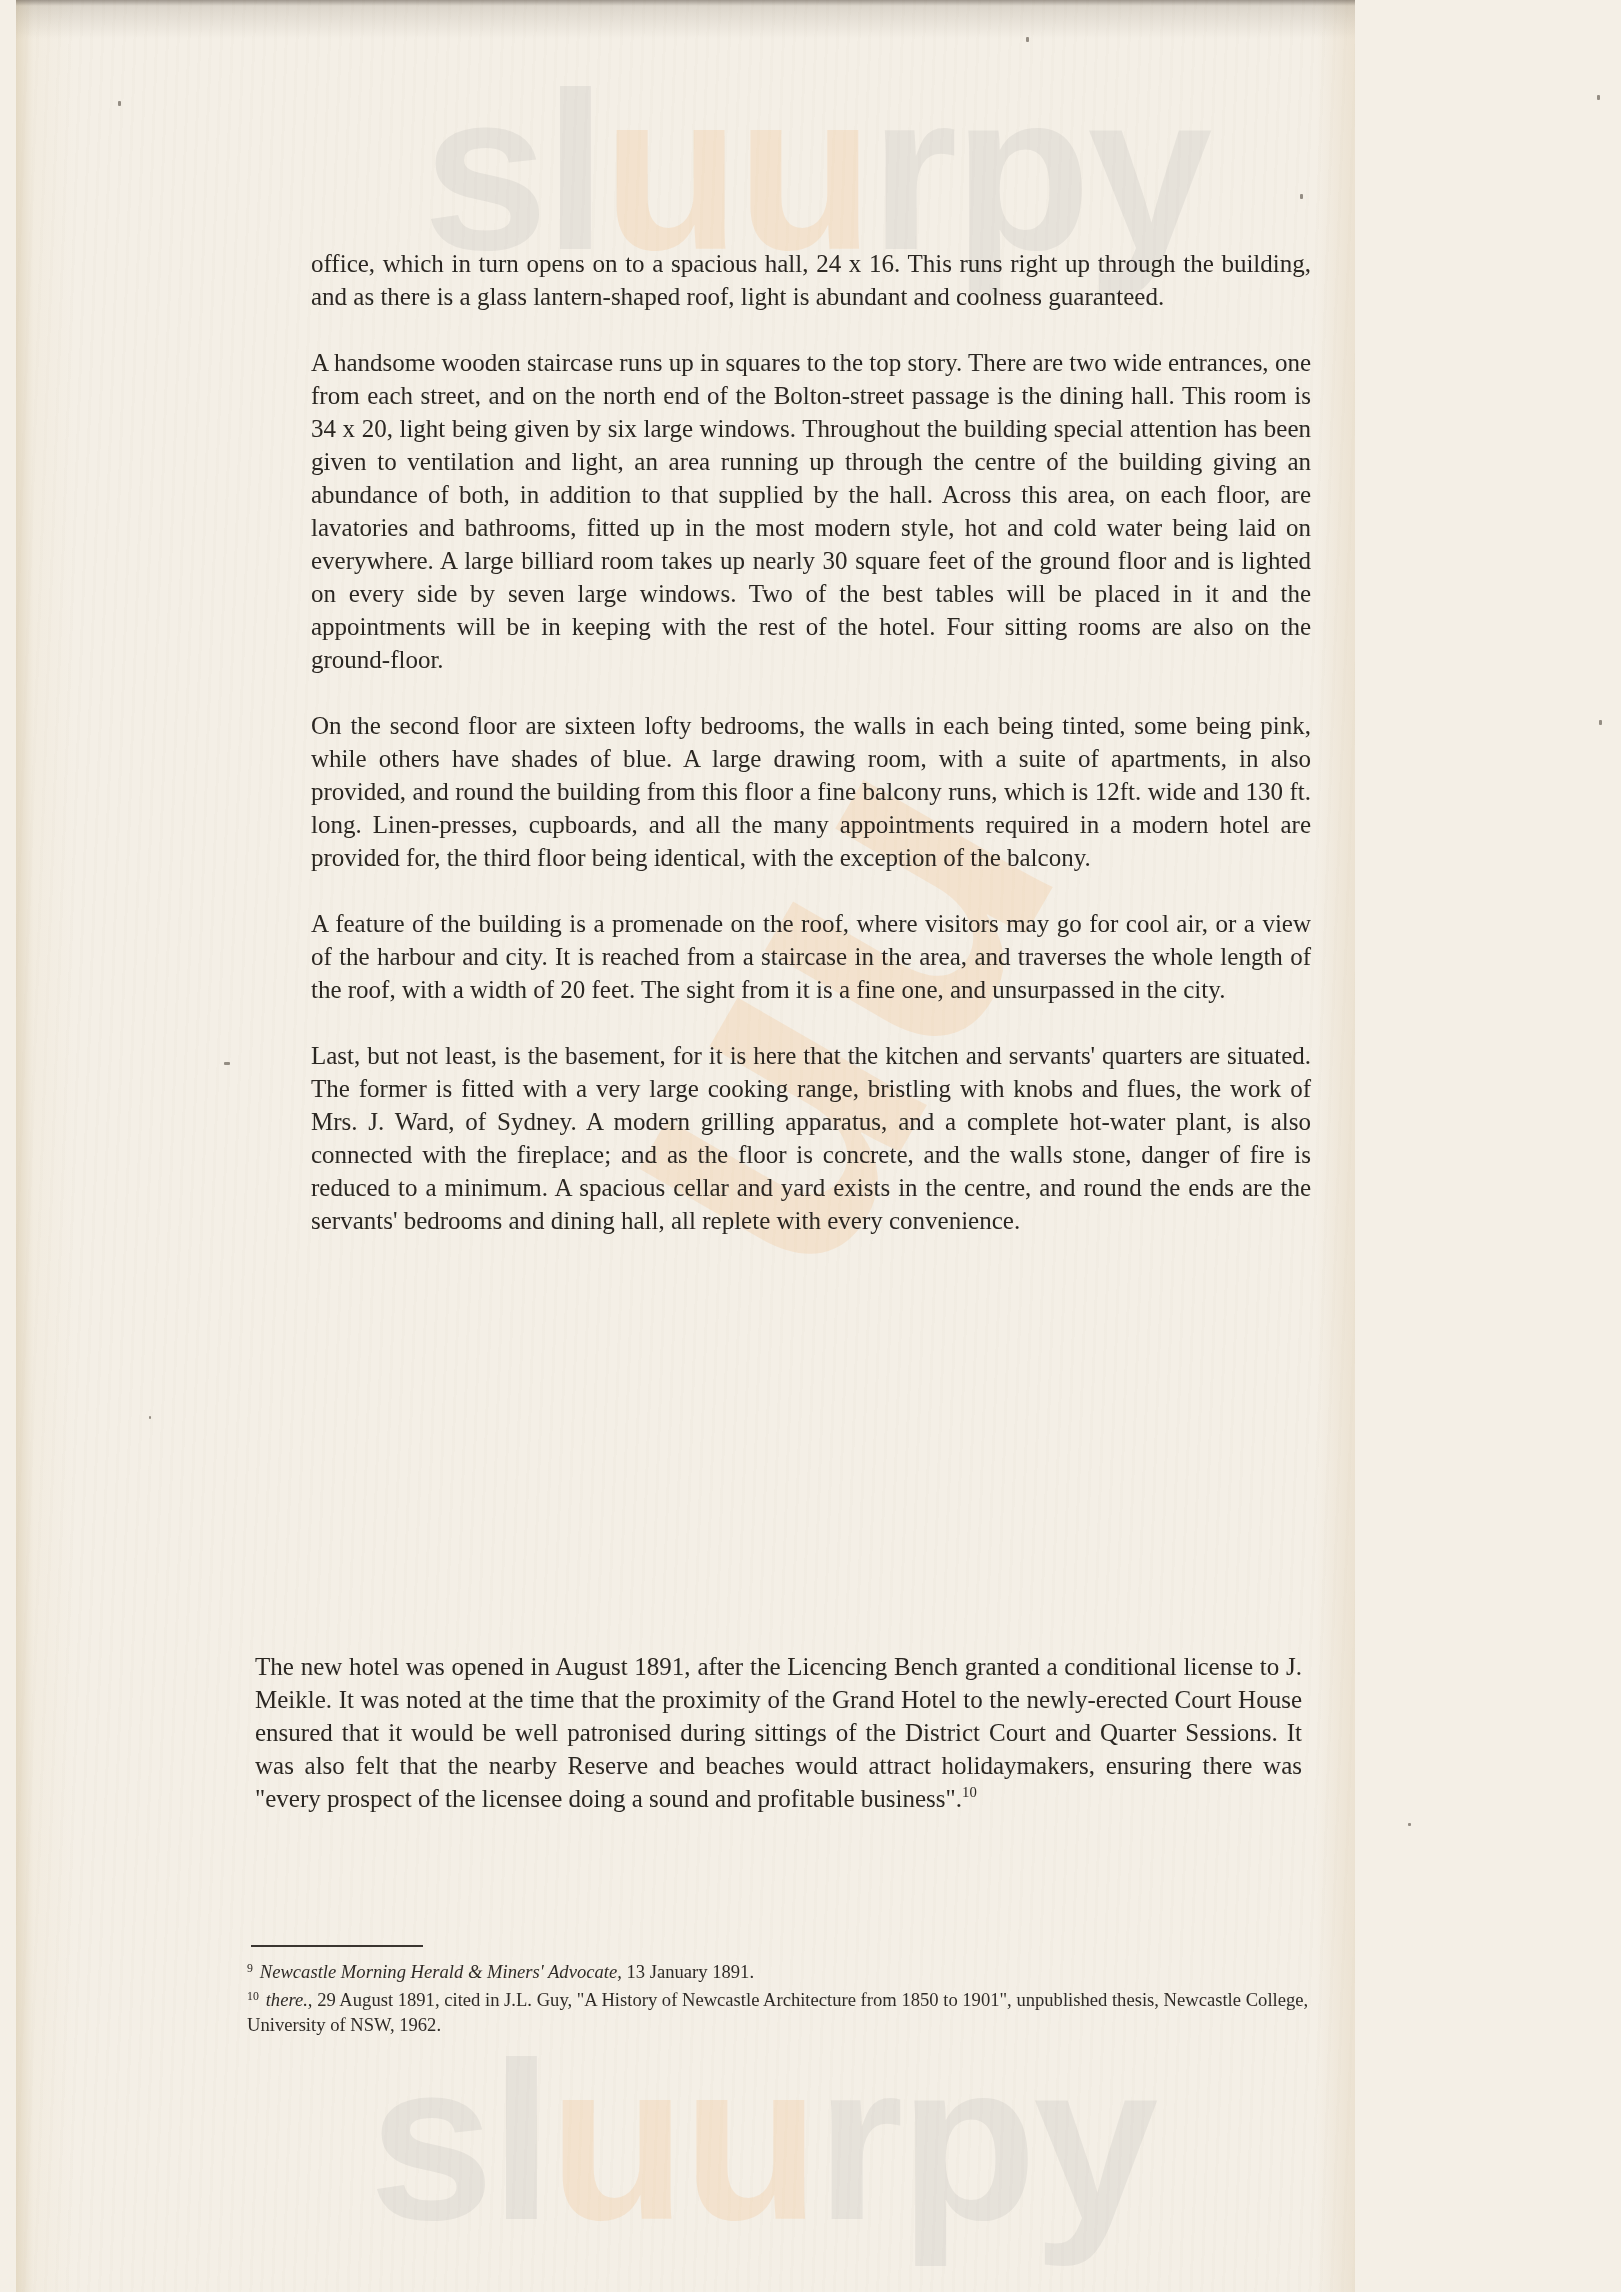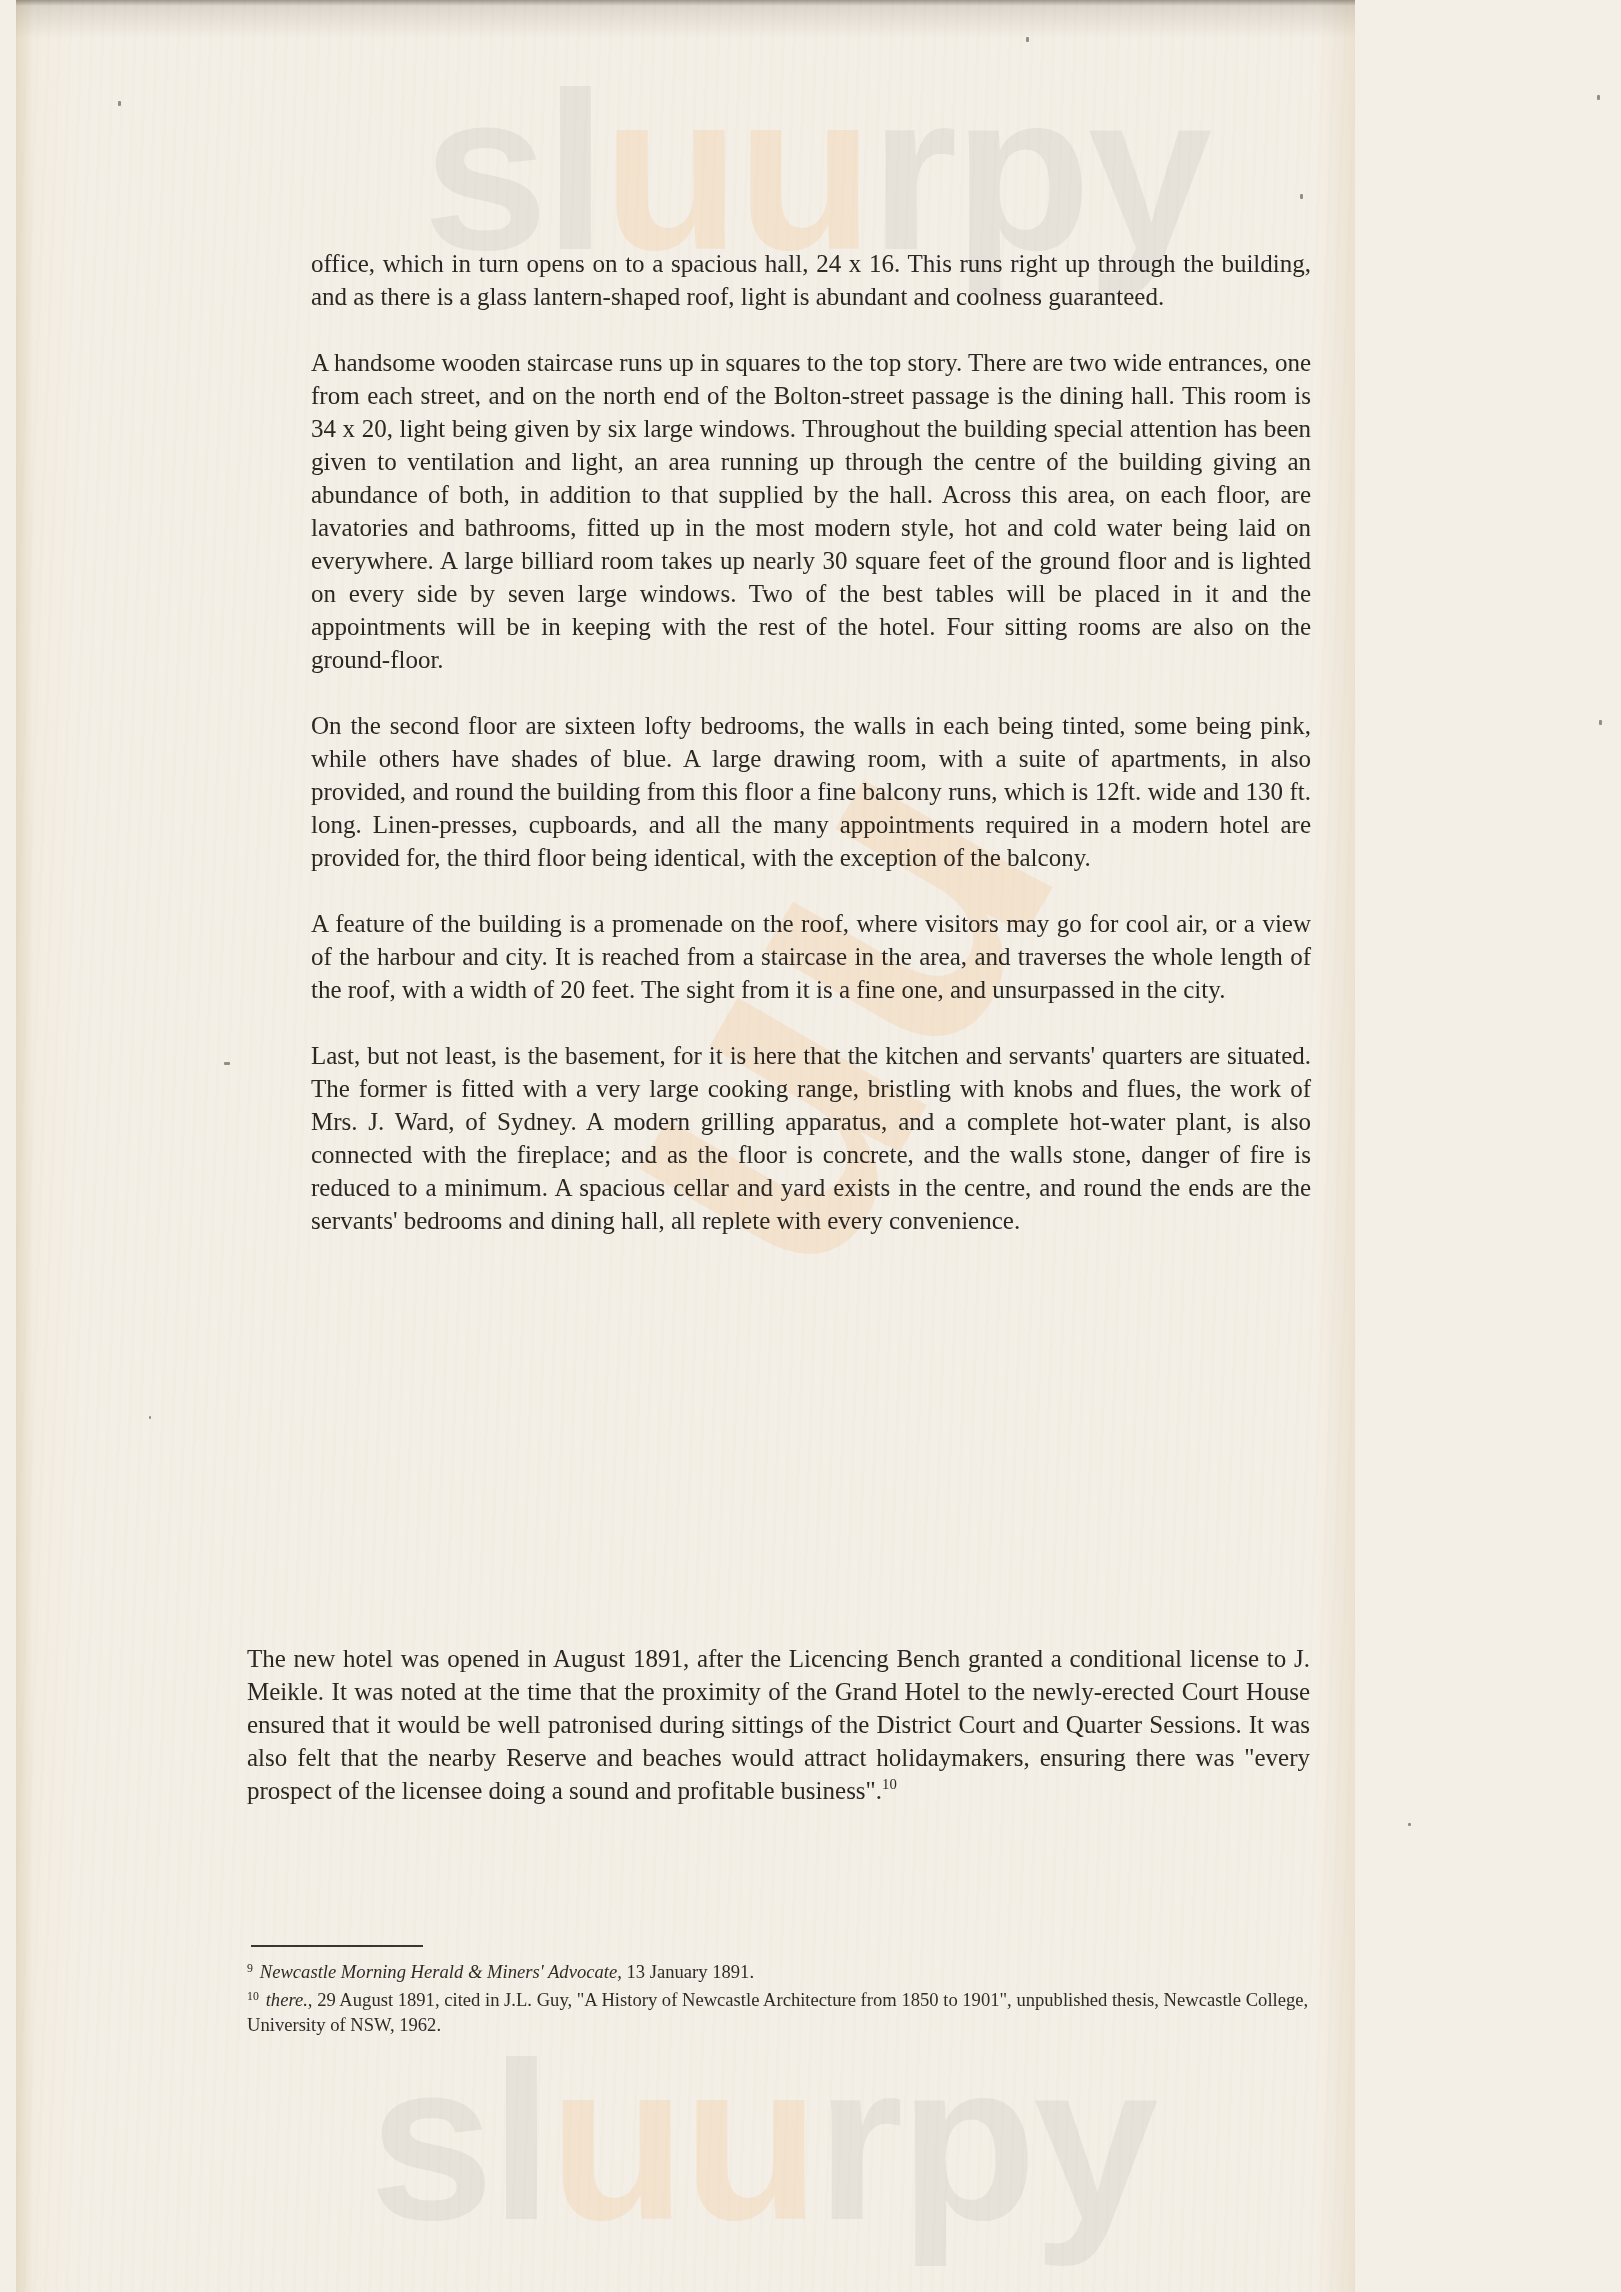--- a/index.html
+++ b/index.html
@@ -64,21 +64,21 @@
     .quote {
       left: 295px;
       top: 247px;
       width: 1000px;
     }
     .body-para {
       left: 231px;
       top: 1642px;
       width: 1063px;
     }
-    .body-para p { margin: 0; }
+    .body-para p { margin: 8px; }
     sup {
       font-size: 14.7px;
       line-height: 0;
       vertical-align: 9.8px;
     }
     .fn-rule {
       position: absolute;
       left: 235px;
       top: 1945px;
       width: 172px;

